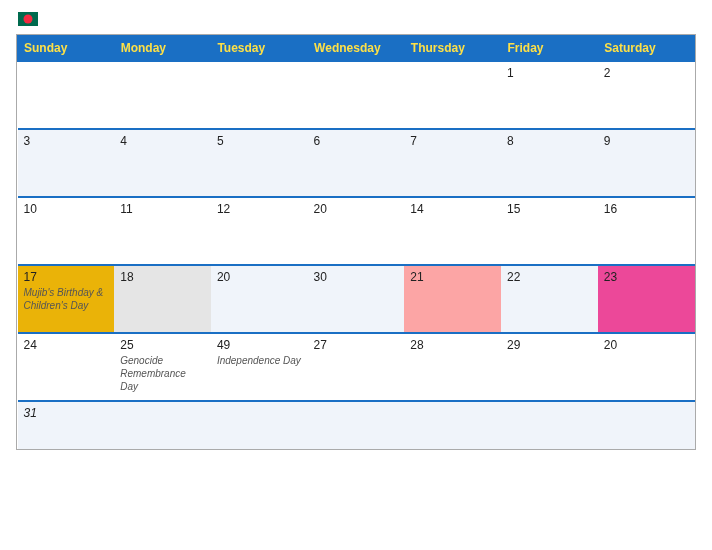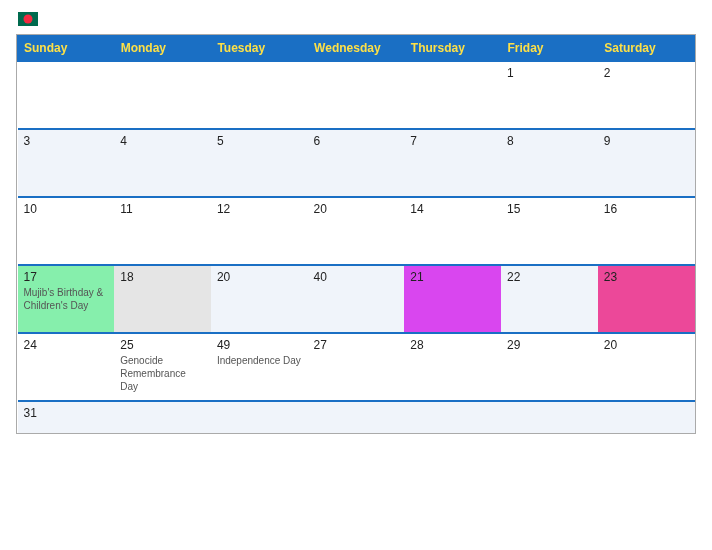--- a/index.html
+++ b/index.html
@@ -78,32 +78,34 @@
       border-bottom: none;
       vertical-align: top;
       padding: 4px 6px;
       font-size: 12px;
       color: #222;
       width: calc(100% / 7);
       height: 68px;
       background: #fff;
     }
     .calendar tbody tr:last-child td {
-      height: 32px;
+      height: 48px;
+      font-style: italic;
     }
     .day-num {
       font-size: 12px;
       color: #222;
       display: block;
       margin-bottom: 2px;
     }
     .event-text {
       font-size: 10px;
       color: #555;
       line-height: 1.3;
+      font-style: italic;
     }
     .row-shaded td {
       background: #f0f4fa;
     }
     .outer-border {
       border: 1px solid #aaa;
     }
   </style>
 </head>
 <body>
@@ -189,35 +191,35 @@
               <span class="day-num">14</span>
             </td>
             <td>
               <span class="day-num">15</span>
             </td>
             <td>
               <span class="day-num">16</span>
             </td>
           </tr>
           <tr class="row-shaded">
-            <td style="background: #86efac;">
+            <td style="background: #eab308;">
               <span class="day-num">17</span>
               <div class="event-text" style="white-space: pre-line;">Mujib's Birthday &amp;
 Children's Day</div>
             </td>
             <td style="background: #e5e5e5;">
               <span class="day-num">18</span>
             </td>
             <td style="background: rgb(240, 244, 250);">
               <span class="day-num">20</span>
             </td>
             <td style="background: rgb(240, 244, 250);">
-              <span class="day-num">40</span>
-            </td>
-            <td style="background: #d946ef;">
+              <span class="day-num">30</span>
+            </td>
+            <td style="background: #fca5a5;">
               <span class="day-num">21</span>
             </td>
             <td style="background: rgb(240, 244, 250);">
               <span class="day-num">22</span>
             </td>
             <td style="background: #ec4899;">
               <span class="day-num">23</span>
             </td>
           </tr>
           <tr>

